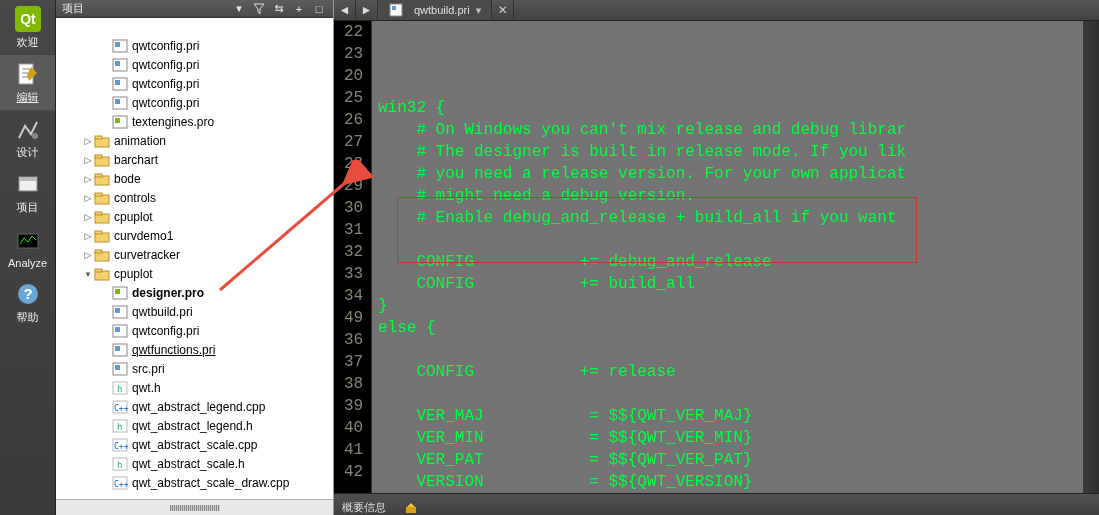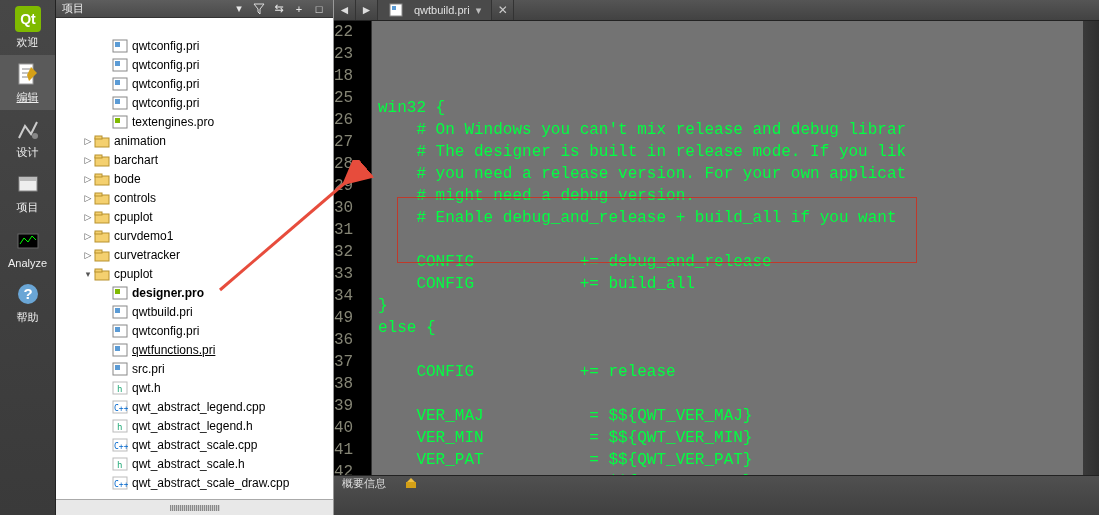--- a/index.html
+++ b/index.html
@@ -133,47 +133,48 @@
     display:flex;
     font-family: "Consolas","Courier New",monospace;
     font-size: 16px;
     overflow:hidden;
     position:relative;
   }
   .editor-gutter {
     width:38px;
     background:#000;
     color:#858575;
-    text-align:left;
+    text-align:center;
     padding-right:6px;
     border-right:1px solid #333;
     user-select:none;
+    padding-left:8px;
   }
   .code-area {
     flex:1;
     background:#737373;
     color:#00ff41;
     padding-left:6px;
     white-space:pre;
     position:relative;
     overflow:hidden;
   }
   .code-line { height:22px; line-height:22px; }
   .highlight-box {
     position:absolute;
     border:1px solid #c0392b;
     pointer-events:none;
   }
   .bottom-status {
-    height:40px;
+    height:22px;
     background: linear-gradient(to bottom,#505050,#404040);
     color:#ddd;
     font-size:11px;
     display:flex;
-    align-items:flex-start;
+    align-items:flex-end;
     padding-left:8px;
     gap:18px;
     border-top:1px solid #222;
   }
   .bottom-status .status-ico { display:inline-flex; align-items:center; }
   
   .arrow-annot {
     position:absolute;
     pointer-events:none;
   }
@@ -515,21 +516,21 @@
       </span>
       <span>qwtbuild.pri</span>
       <span style="color:#bbb">▾</span>
     </div>
     <div class="nav-btn tab-close">✕</div>
   </div>
   <div class="editor-body">
     <div class="editor-gutter">
         <div class="code-line">22</div>
         <div class="code-line">23</div>
-        <div class="code-line">18</div>
+        <div class="code-line">20</div>
         <div class="code-line">25</div>
         <div class="code-line">26</div>
         <div class="code-line">27</div>
         <div class="code-line">28</div>
         <div class="code-line">29</div>
         <div class="code-line">30</div>
         <div class="code-line">31</div>
         <div class="code-line">32</div>
         <div class="code-line">33</div>
         <div class="code-line">34</div>

